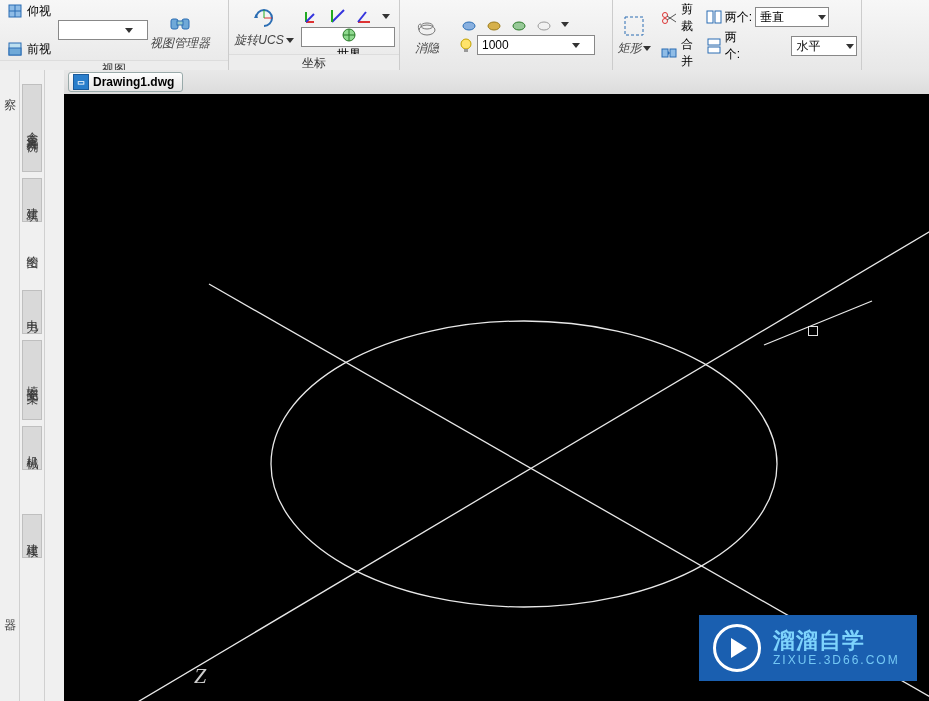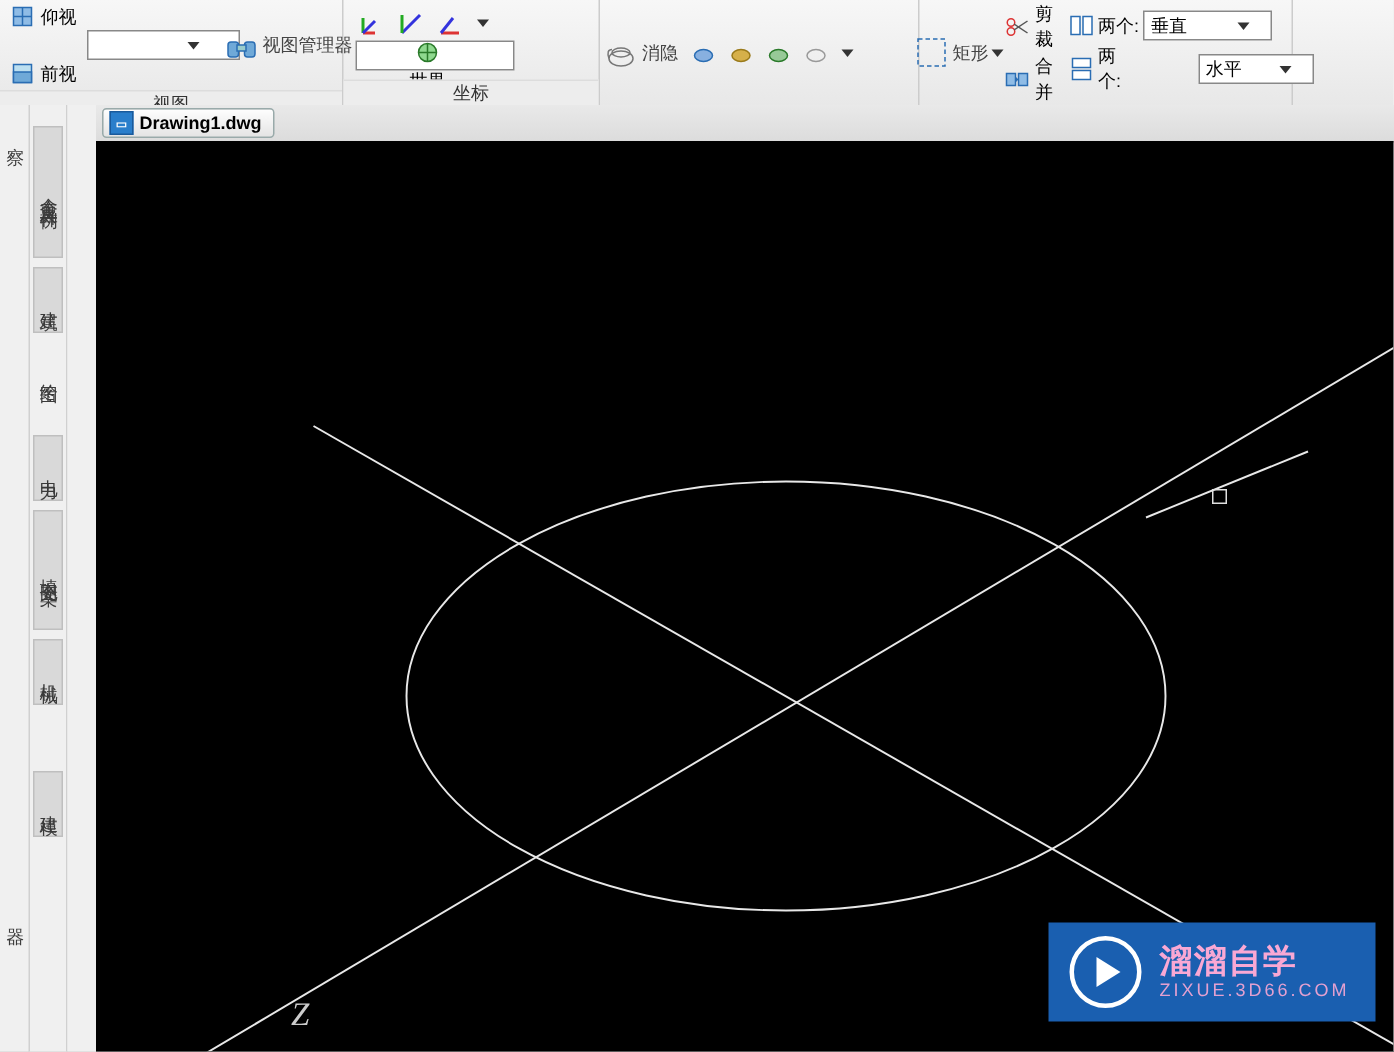--- a/index.html
+++ b/index.html
@@ -39,27 +39,28 @@
     height: 16px;
     line-height: 16px;
     text-align: center;
     font-size: 12px;
     color: #333;
     background: #ededed;
     border-top: 1px solid #ddd;
   }
   .big-btn {
     display: flex;
-    flex-direction: row;
+    flex-direction: column;
     align-items: center;
     justify-content: center;
     width: 60px;
     height: 50px;
     gap: 2px;
     cursor: pointer;
+    font-style: italic;
   }
   .big-btn .big-icon {
     width: 24px;
     height: 24px;
     display: flex;
     align-items: center;
     justify-content: center;
   }
   .big-btn .big-label {
     font-size: 12px;
@@ -91,21 +92,21 @@
     display: flex;
     flex-direction: column;
     gap: 1px;
   }
   .combo {
     display: flex;
     align-items: center;
     background: #fff;
     border: 1px solid #888;
     height: 18px;
-    padding: 0 14px 0 4px;
+    padding: 0 2px 0 4px;
     gap: 4px;
   }
   .combo input {
     border: none;
     outline: none;
     font-size: 12px;
     padding: 0;
     height: 16px;
     background: transparent;
   }
@@ -237,21 +238,21 @@
     justify-content: center;
   }
   .watermark .play-icon .tri {
     width: 0; height: 0;
     border-top: 10px solid transparent;
     border-bottom: 10px solid transparent;
     border-left: 16px solid #fff;
     margin-left: 4px;
   }
   .watermark .wm-text {
-    color: #f9a8d4;
+    color: #7dd3fc;
     display: flex;
     flex-direction: column;
     line-height: 1.15;
   }
   .watermark .wm-main {
     font-size: 22px;
     font-weight: 600;
     letter-spacing: 1px;
   }
   .watermark .wm-sub {
@@ -324,20 +325,34 @@
             </svg>
         </span>
         <span class="big-label">视图管理器</span>
       </div>
     </div>
     <div class="group-label">视图</div>
   </div>
 
   <div class="ribbon-group" style="width:170px;">
     <div class="group-body">
+      <div class="big-btn" style="width:66px;">
+        <span class="big-icon">
+          <svg width="24" height="24">
+              <path d="M4 12 A8 8 0 1 1 12 20" fill="none" stroke="#2a6db3" stroke-width="2"></path>
+              <polygon points="2,12 6,12 4,8" fill="#2a6db3"></polygon>
+              <line x1="12" y1="12" x2="20" y2="12" stroke="#d33"></line>
+              <line x1="12" y1="12" x2="12" y2="4" stroke="#2a2"></line>
+            </svg>
+        </span>
+        <div style="display:flex;align-items:center;gap:2px;">
+          <span class="big-label">旋转UCS</span>
+          <span class="dd-arrow"></span>
+        </div>
+      </div>
       <div class="stack" style="gap:2px; margin-left:4px;">
         <div style="display:flex; gap:4px;">
           <span class="small-btn">
             <span class="small-icon">
               <svg width="16" height="16">
                   <line x1="2" y1="14" x2="10" y2="14" stroke="#d33" stroke-width="2"></line>
                   <line x1="2" y1="14" x2="2" y2="4" stroke="#2a2" stroke-width="2"></line>
                   <line x1="2" y1="14" x2="10" y2="6" stroke="#33d" stroke-width="2"></line>
                 </svg>
             </span>
@@ -416,20 +431,32 @@
               <span class="small-icon">
                 <svg width="16" height="16">
                   <ellipse cx="8" cy="10" rx="6" ry="4" fill="none" stroke="#999"></ellipse>
                 </svg>
               </span>
             </span>
           <span class="small-btn">
               <span class="dd-arrow"></span>
             </span>
         </div>
+        <div style="display:flex; gap:3px; align-items:center;">
+          <span class="small-icon">
+            <svg width="16" height="16">
+                <circle cx="8" cy="7" r="5" fill="#ffe36b" stroke="#c0a000"></circle>
+                <rect x="6" y="12" width="4" height="3" fill="#999"></rect>
+              </svg>
+          </span>
+          <div class="combo" style="width:110px;">
+            <input type="text" style="width: 86px;" value="1000">
+            <span class="dd-arrow"></span>
+          </div>
+        </div>
       </div>
     </div>
   </div>
 
   <div class="ribbon-group" style="width:248px;">
     <div class="group-body">
       <div class="big-btn" style="width:44px;">
         <span class="big-icon">
           <svg width="24" height="24">
               <rect x="3" y="3" width="18" height="18" fill="none" stroke="#2a6db3" stroke-dasharray="3 2"></rect>

